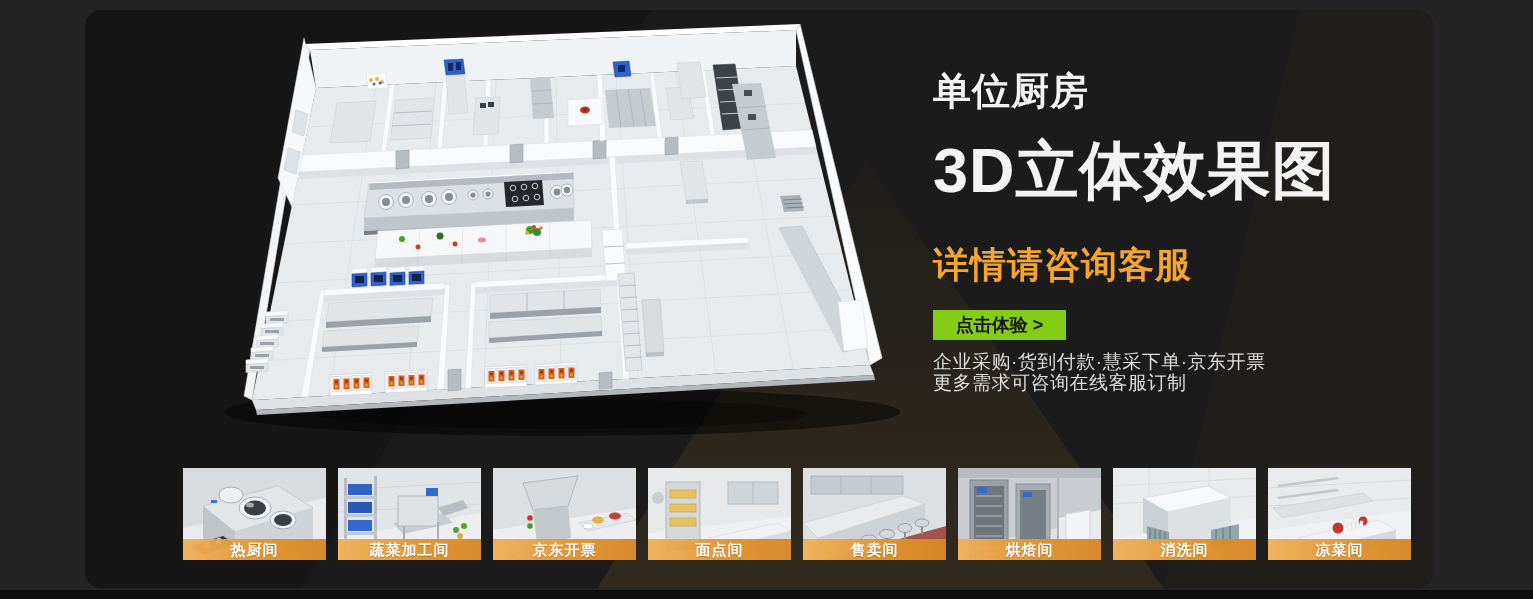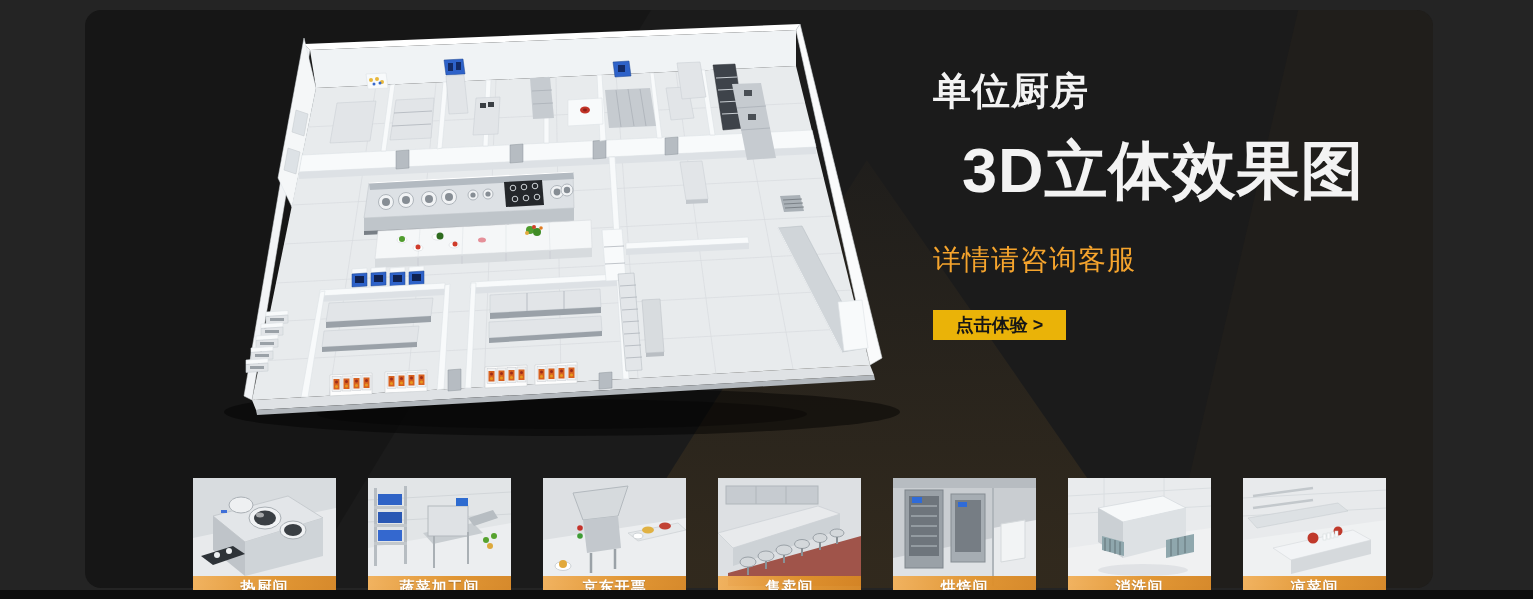--- a/index.html
+++ b/index.html
@@ -16,32 +16,32 @@
   .wedge-c{clip-path:polygon(80% 100%,90% 0,100% 0,100% 100%);background:rgba(80,60,30,.10);}
   .bottom-strip{position:absolute;left:0;bottom:0;width:100%;height:9px;background:#0e0e0e;}
 
   .floorplan{position:absolute;left:230px;top:18px;width:660px;height:410px;}
   .floorplan svg{display:block;width:100%;height:100%;overflow:visible;}
 
   
   .title-1{position:absolute;left:933px;top:70px;font-size:38px;line-height:1.12;
            font-weight:700;color:#f3f3f3;letter-spacing:1px;white-space:nowrap;}
   .title-2{position:absolute;left:933px;top:136px;font-size:63px;line-height:1.1;
-           font-weight:700;color:#f3f3f3;letter-spacing:1px;white-space:nowrap;margin-left:29px;}
-  .subtitle{position:absolute;left:933px;top:244px;font-size:28px;line-height:1.15;
-            font-weight:400;color:#f5a42d;letter-spacing:1px;white-space:nowrap;}
-  .cta{position:absolute;left:933px;top:310px;min-width:133px;height:30px;background:#eab308;
+           font-weight:700;color:#f3f3f3;letter-spacing:1px;white-space:nowrap;}
+  .subtitle{position:absolute;left:933px;top:244px;font-size:36px;line-height:1.15;
+            font-weight:700;color:#f5a42d;letter-spacing:1px;white-space:nowrap;}
+  .cta{position:absolute;left:933px;top:310px;min-width:133px;height:30px;background:#84cc16;
        border:none;color:#161616;font-family:inherit;font-size:18px;font-weight:700;
        line-height:30px;text-align:center;padding:0 4px;cursor:pointer;white-space:nowrap;}
   .desc{position:absolute;left:933px;top:351px;font-size:19px;line-height:21px;
         color:#dededc;letter-spacing:.5px;white-space:nowrap;}
 
   
   .gallery{position:absolute;left:179px;top:464px;display:flex;gap:4px;}
-  .thumb{position:relative;width:143px;height:119px;margin:14px;overflow:hidden;cursor:pointer;
+  .thumb{position:relative;width:143px;height:92px;margin:4px;overflow:hidden;cursor:pointer;
          background:#d9dcdf;}
   .thumb svg{display:block;width:143px;height:108px;}
   .thumb-label{position:absolute;left:0;bottom:0;width:100%;height:21px;
     background:linear-gradient(90deg,rgba(241,176,90,.96),rgba(224,146,44,.96) 60%,rgba(214,134,36,.96));
     color:#ffffff;font-size:15px;font-weight:700;line-height:21px;text-align:center;
     text-shadow:0 1px 1px rgba(0,0,0,.25);letter-spacing:1px;}
 
   
   .qw{fill:#f8fafb;stroke:#dde2e6;stroke-width:.6}
   .qs{fill:#dde1e5}
@@ -383,20 +383,24 @@
       <polygon class="qe" points="16,346.5 38,345 38,353 16,354.5"></polygon>
           <rect x="20" y="348" width="14" height="3" fill="#9aa1a7"></rect>
     </g>
   </svg>
   </div>
 
   <div class="title-1">单位厨房</div>
   <div class="title-2">3D立体效果图</div>
   <div class="subtitle">详情请咨询客服</div>
   <button class="cta">点击体验 &gt;</button>
+  <div class="desc">
+    <div>企业采购·货到付款·慧采下单·京东开票</div>
+    <div>更多需求可咨询在线客服订制</div>
+  </div>
 
   <div class="gallery">
 
     <figure class="thumb">
       <svg viewBox="0 0 143 108">
         <rect width="143" height="108" fill="#d8dcdf"></rect>
         <polygon points="0,60 143,30 143,108 0,108" fill="#e8eaec"></polygon>
         <polygon points="20,38 95,18 130,40 52,64" fill="#e3e6e9" stroke="#c0c5c9" stroke-width=".8"></polygon>
         <polygon points="52,64 130,40 130,78 52,98" fill="#cfd4d8"></polygon>
         <polygon points="20,38 52,64 52,98 20,72" fill="#bfc4c9"></polygon>
@@ -454,20 +458,37 @@
         <polygon points="85,55 135,45 143,52 95,63" fill="#e6e9eb" stroke="#c6cbcf" stroke-width=".6"></polygon>
         <ellipse cx="105" cy="52" rx="6" ry="3.5" fill="#e0b143"></ellipse>
         <ellipse cx="122" cy="48" rx="6" ry="3.5" fill="#c24234"></ellipse>
         <ellipse cx="95" cy="58" rx="5" ry="3" fill="#ffffff" stroke="#cdd2d6"></ellipse>
         <ellipse cx="20" cy="88" rx="8" ry="4.5" fill="#ffffff" stroke="#cdd2d6"></ellipse>
         <circle cx="20" cy="86" r="4" fill="#e2a93c"></circle>
       </svg>
       <figcaption class="thumb-label">京东开票</figcaption>
     </figure>
 
+    <figure class="thumb">
+      <svg viewBox="0 0 143 108">
+        <rect width="143" height="108" fill="#e6e8ea"></rect>
+        <polygon points="0,65 143,48 143,108 0,108" fill="#eef0f1"></polygon>
+        <rect x="80" y="14" width="50" height="22" fill="#cfd5d9" stroke="#b7bdc2"></rect>
+        <line x1="105" y1="14" x2="105" y2="36" stroke="#b7bdc2"></line>
+        <circle cx="10" cy="30" r="6" fill="#c9ced2"></circle>
+        <rect x="18" y="14" width="34" height="62" fill="#d4d8db" stroke="#b3b9be"></rect>
+        <rect x="22" y="22" width="26" height="8" fill="#e7c263" stroke="#c79b3a" stroke-width=".6"></rect>
+        <rect x="22" y="36" width="26" height="8" fill="#e7c263" stroke="#c79b3a" stroke-width=".6"></rect>
+        <rect x="22" y="50" width="26" height="8" fill="#e7c263" stroke="#c79b3a" stroke-width=".6"></rect>
+        <rect x="18" y="76" width="34" height="6" fill="#8f959b"></rect>
+        <polygon points="60,70 130,55 143,63 73,80" fill="#f0f2f4" stroke="#d5d9dc" stroke-width=".6"></polygon>
+        <polygon points="73,80 143,63 143,78 73,93" fill="#d8dcdf"></polygon>
+      </svg>
+      <figcaption class="thumb-label">面点间</figcaption>
+    </figure>
 
     <figure class="thumb">
       <svg viewBox="0 0 143 108">
         <rect width="143" height="108" fill="#dde0e3"></rect>
         <rect x="8" y="8" width="92" height="18" fill="#c6cbd0" stroke="#b0b6bb"></rect>
         <line x1="38" y1="8" x2="38" y2="26" stroke="#b0b6bb"></line>
           <line x1="68" y1="8" x2="68" y2="26" stroke="#b0b6bb"></line>
         <polygon points="10,95 143,58 143,108 10,108" fill="#a0544a"></polygon>
         <polygon points="0,55 100,28 122,36 15,70" fill="#e8eaec" stroke="#c6cbd0" stroke-width=".6"></polygon>
         <polygon points="15,70 122,36 122,52 15,88" fill="#cdd2d6"></polygon>

